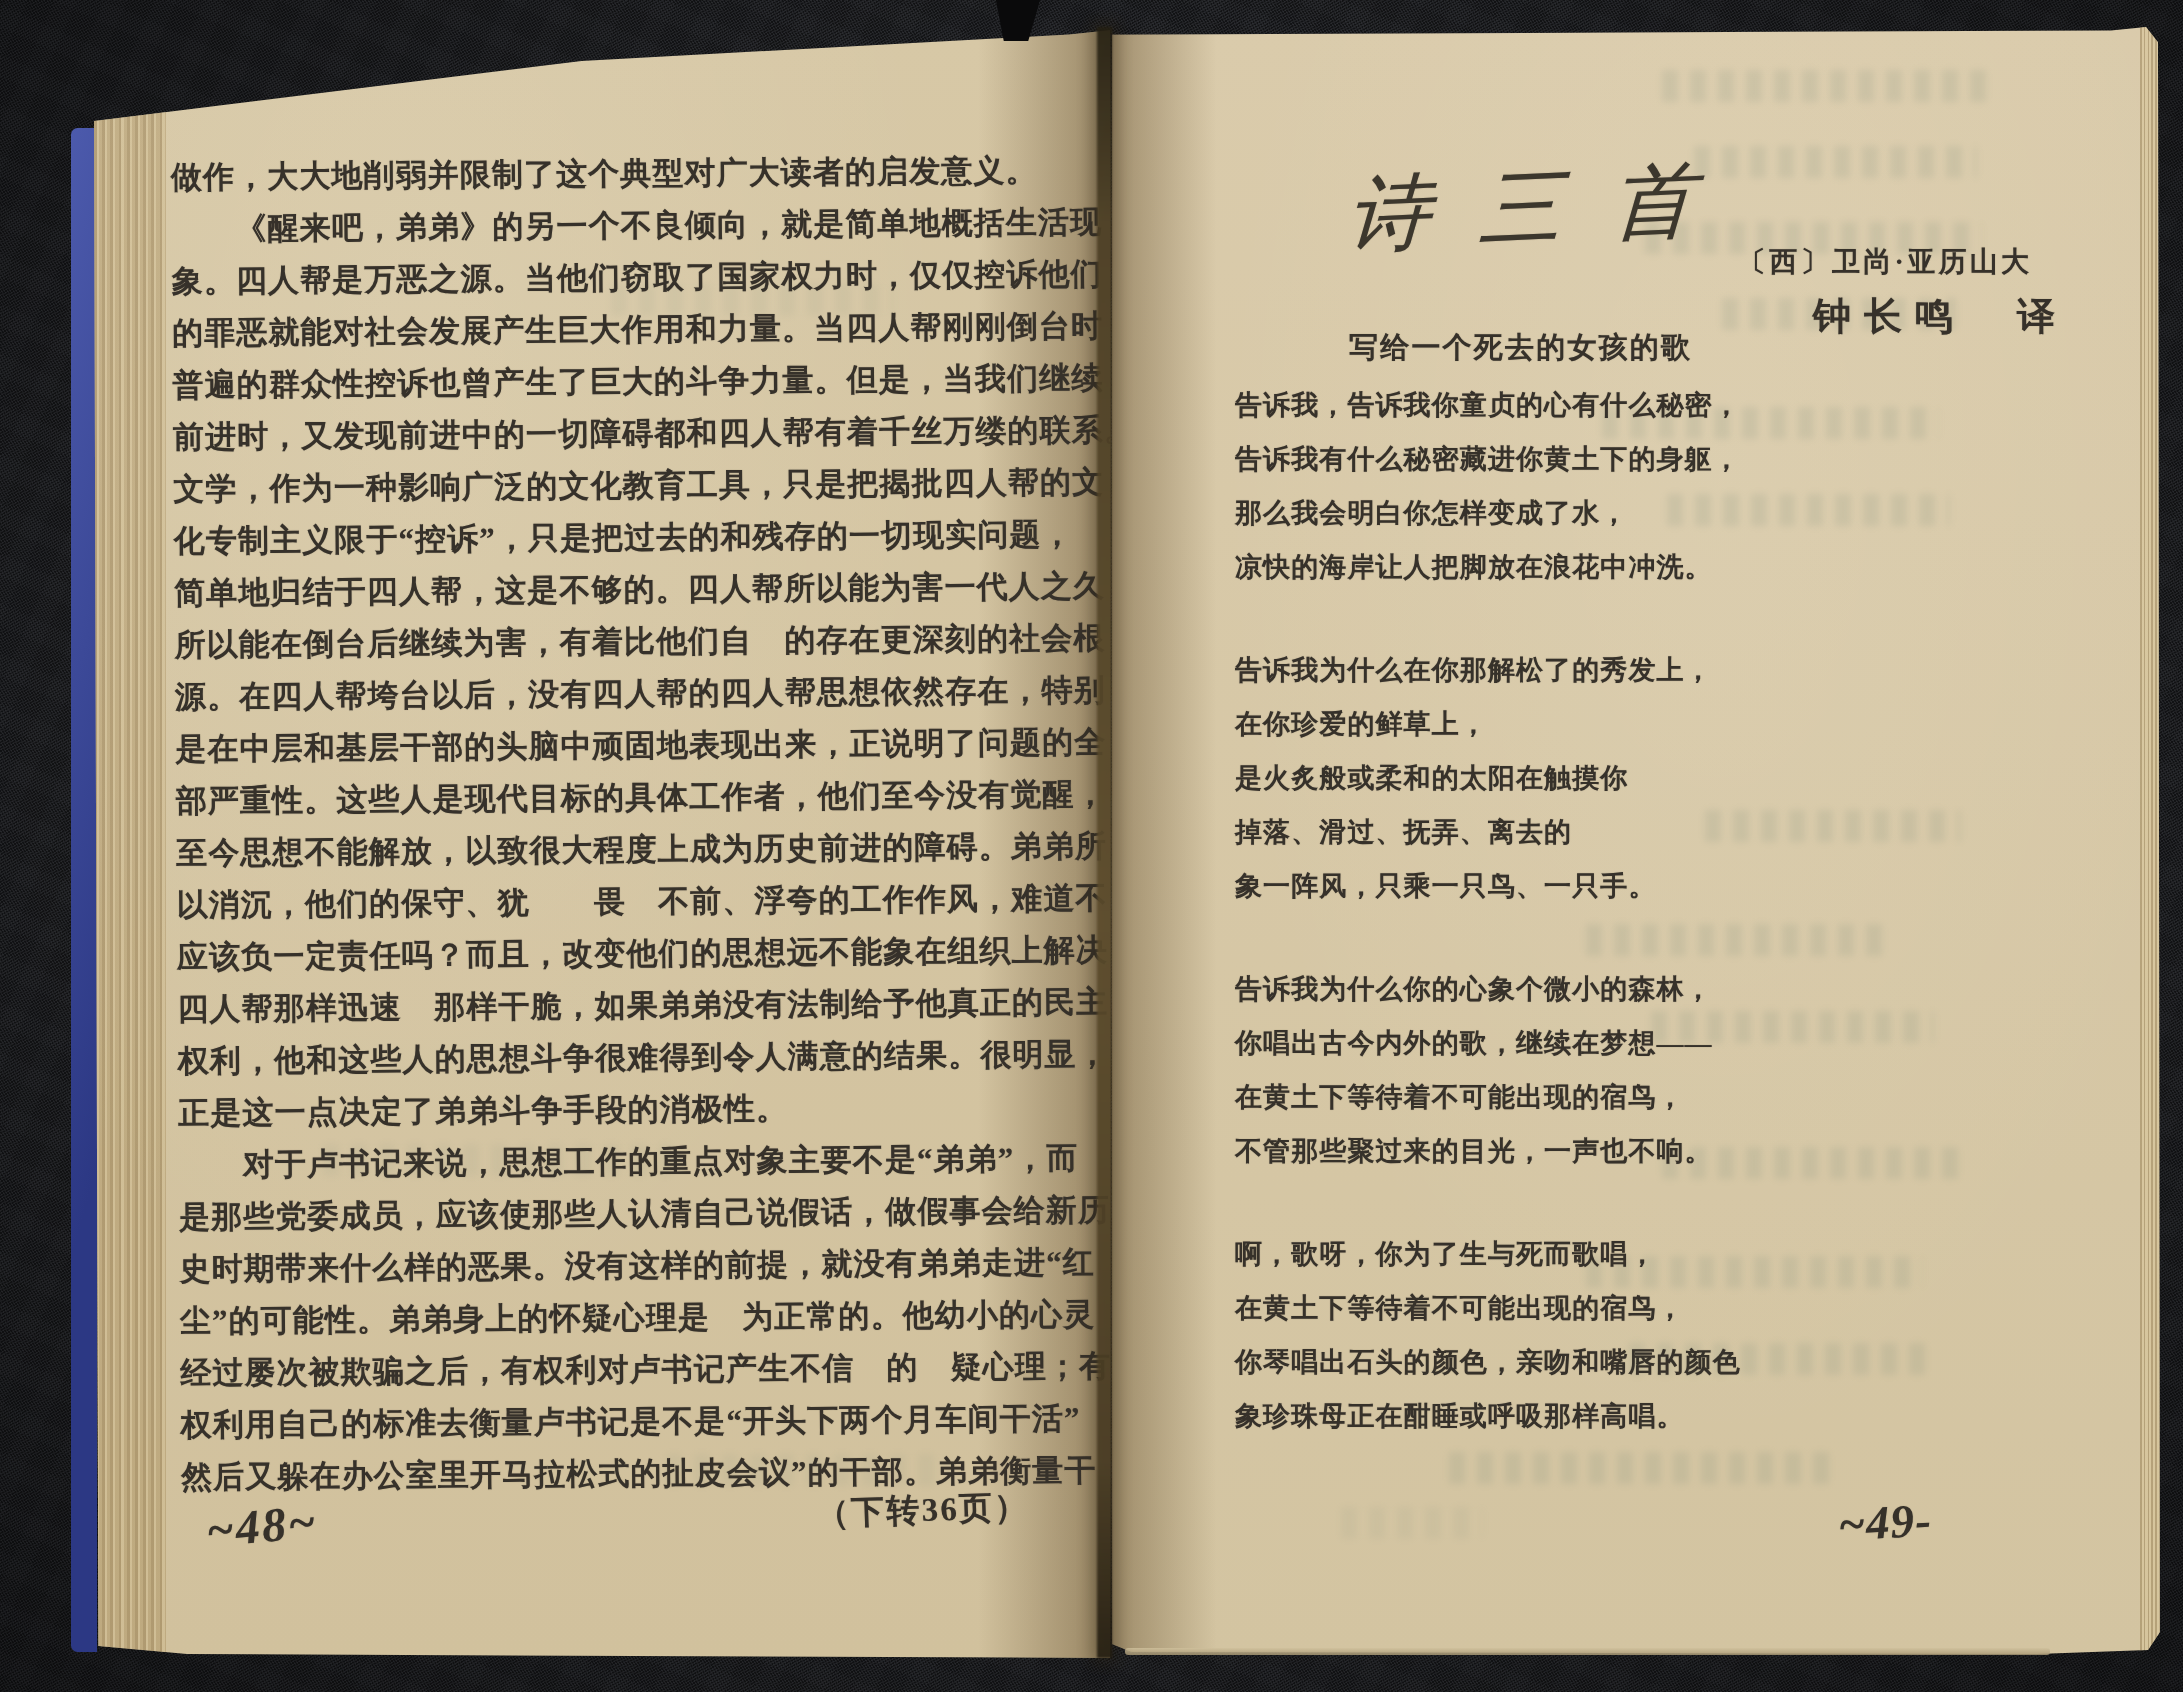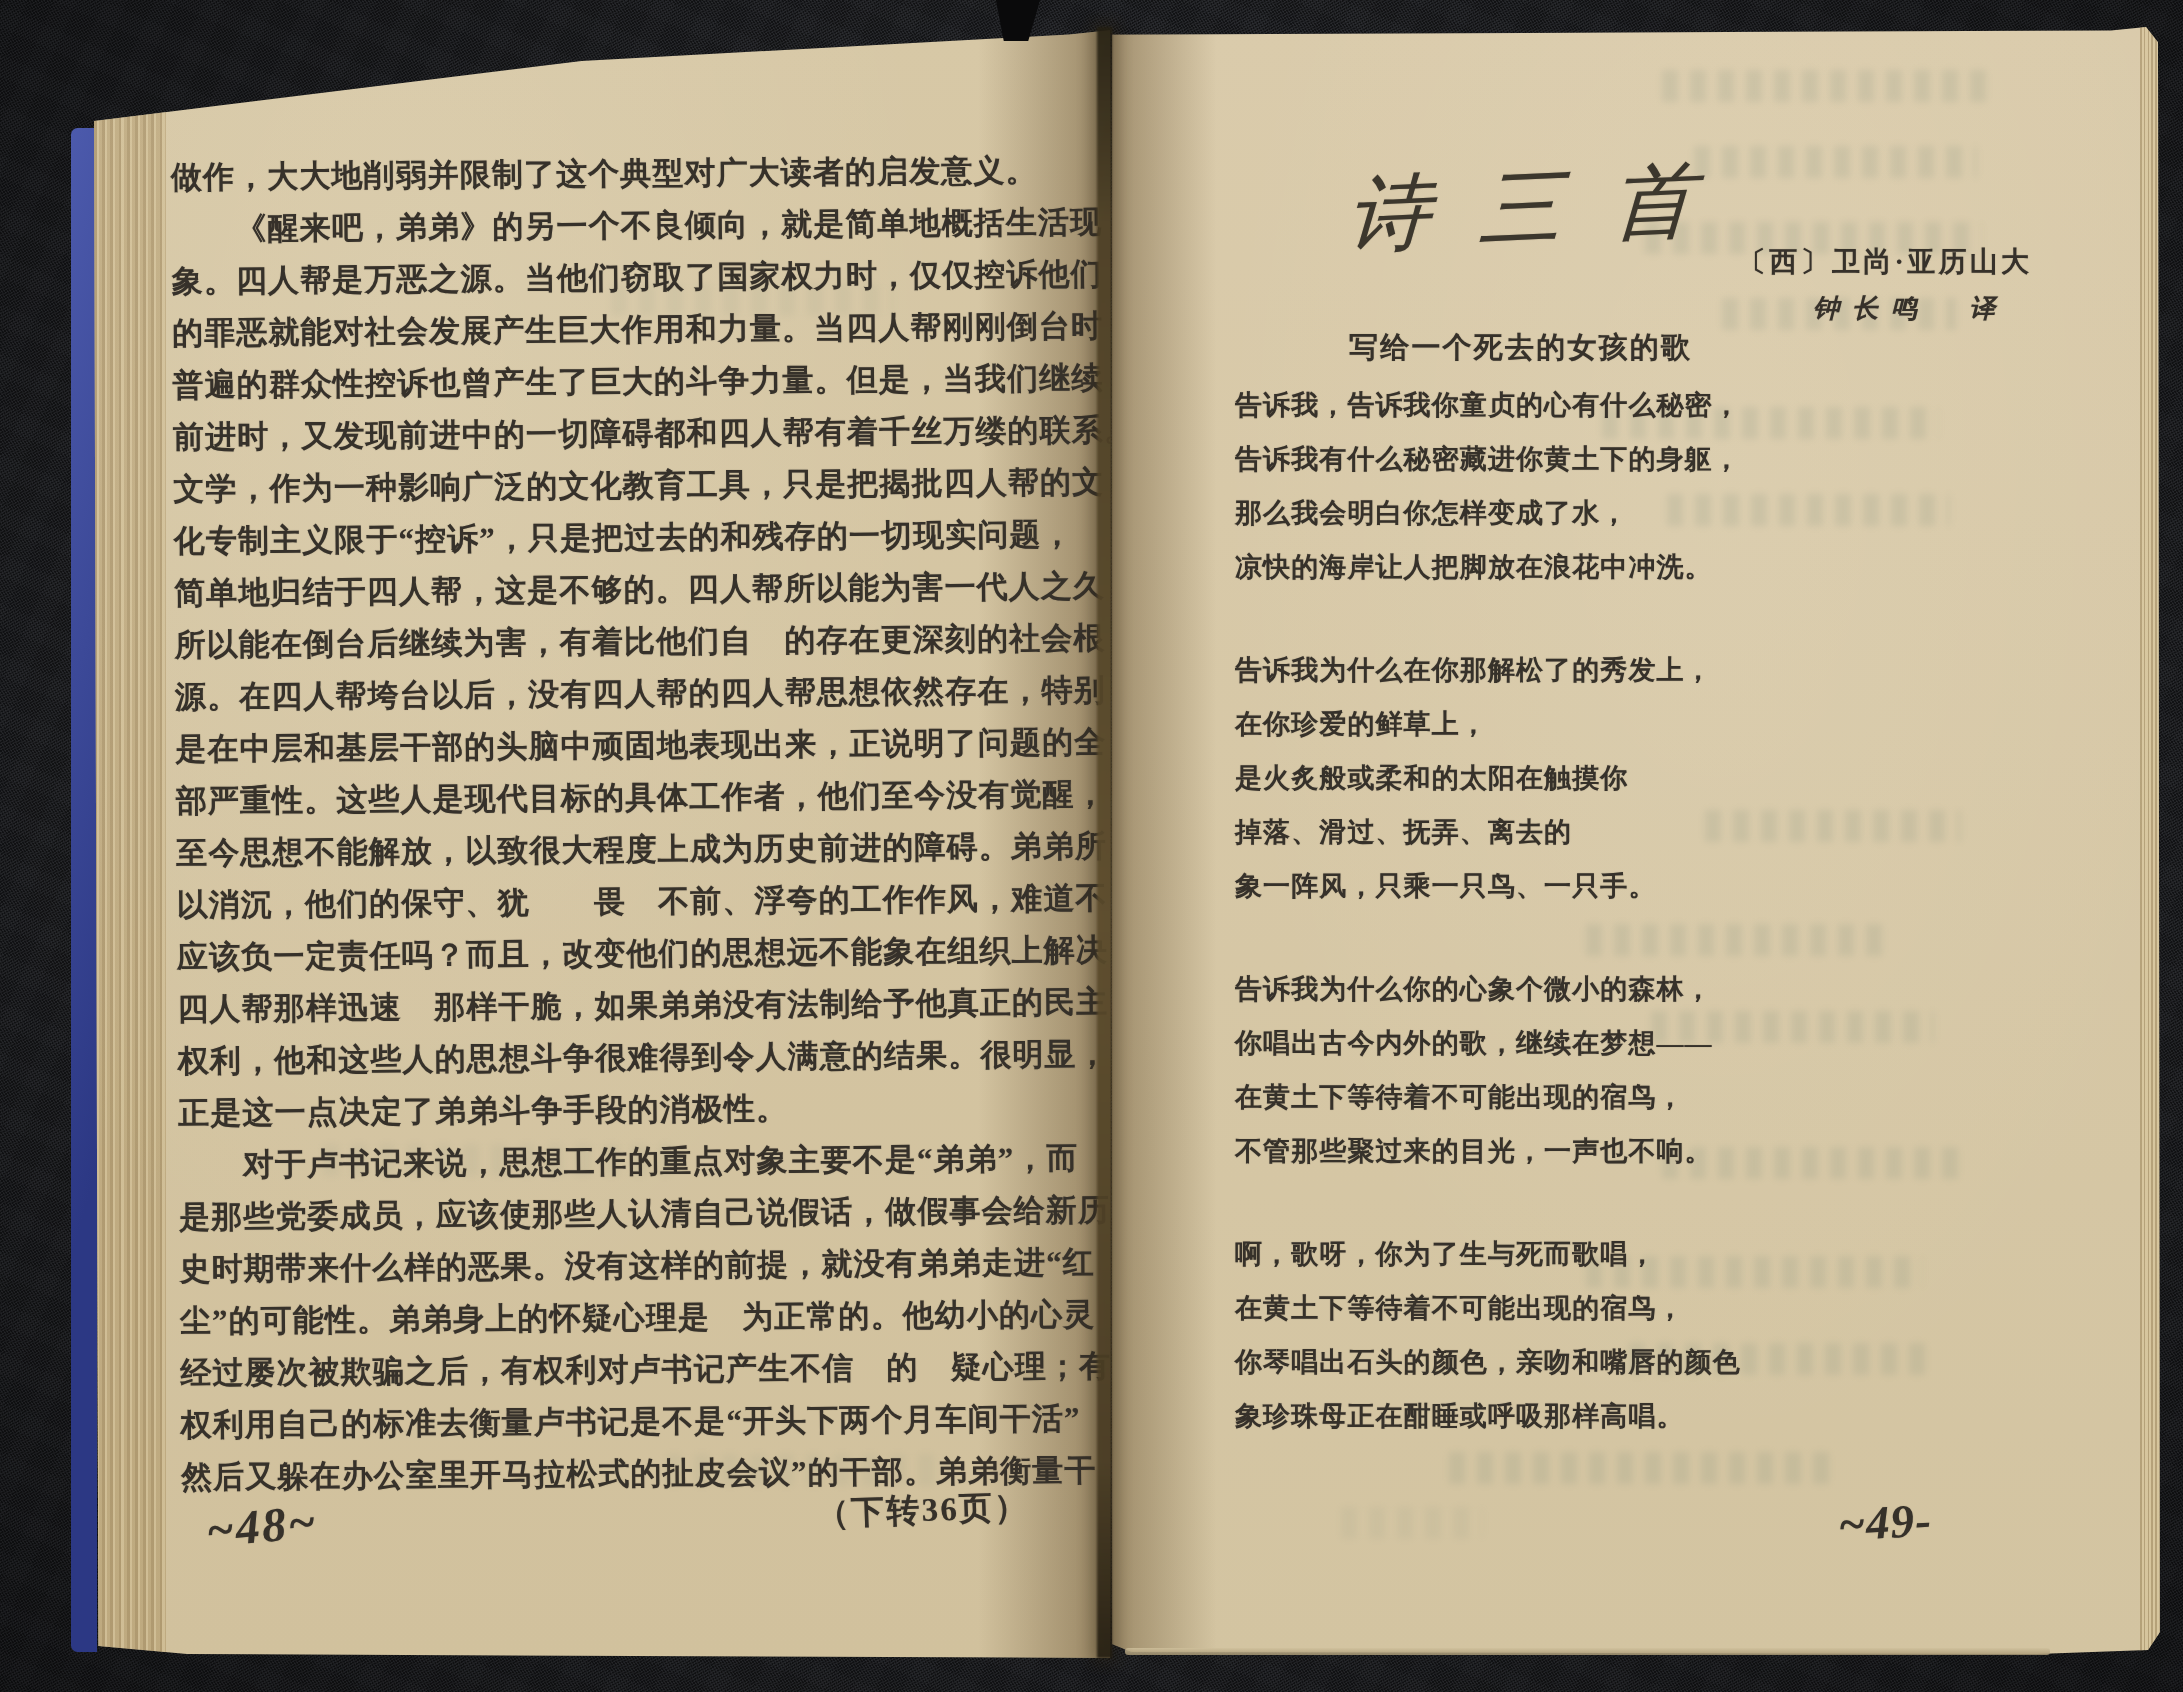--- a/index.html
+++ b/index.html
@@ -63,21 +63,21 @@
     background:linear-gradient(#cfc09c,#a89874);border-radius:3.3px;opacity:.85;
   }
   
   .ink{color:#36312a;text-shadow:0 0 1.1px rgba(54,49,42,.38);}
   .prose{position:absolute;left:82px;top:120px;width:920px;transform:rotate(-0.45deg);}
   .prose .text-line{height:52px;line-height:52px;font-size:31px;letter-spacing:1.1px;font-weight:600;white-space:nowrap;}
   .footnote{position:absolute;left:722px;top:1460px;font-size:33px;font-weight:700;letter-spacing:2.2px;transform:rotate(-2deg);}
   .pn-left{position:absolute;left:112px;top:1470px;font-size:48px;font-style:italic;font-weight:600;transform:rotate(-5deg);letter-spacing:2.2px;}
   .poem-title{position:absolute;left:235px;top:126px;font-size:83px;letter-spacing:49px;font-style:italic;font-weight:500;transform:rotate(-2.5deg) skewX(-5deg);color:#3c372d;}
   .poem-author{position:absolute;left:626px;top:217px;font-size:28px;letter-spacing:3.3px;font-weight:600;white-space:nowrap;}
-  .poem-translator{position:absolute;left:701px;top:265px;font-size:26px;letter-spacing:13px;font-weight:600;white-space:nowrap;font-style:italic;}
+  .poem-translator{position:absolute;left:701px;top:265px;font-size:38px;letter-spacing:13px;font-weight:600;white-space:nowrap;}
   .poem-subtitle{position:absolute;left:237px;top:302px;font-size:29px;letter-spacing:2.2px;font-weight:700;white-space:nowrap;}
   .stanzas{position:absolute;left:123px;top:352px;}
   .stanza{margin-bottom:49px;}
   .stanza .text-line{height:54px;line-height:54px;font-size:27px;letter-spacing:1.1px;font-weight:600;white-space:nowrap;}
   .pn-right{position:absolute;left:726px;top:1469px;font-size:47px;font-style:italic;font-weight:600;transform:rotate(-3deg);letter-spacing:1.1px;}
   
   .smudge{
     position:absolute;height:32px;filter:blur(3.8px);opacity:.30;pointer-events:none;
     background:repeating-linear-gradient(90deg, rgba(128,142,122,.55) 0 16.3px, rgba(128,142,122,0) 16.3px 28px);
   }

